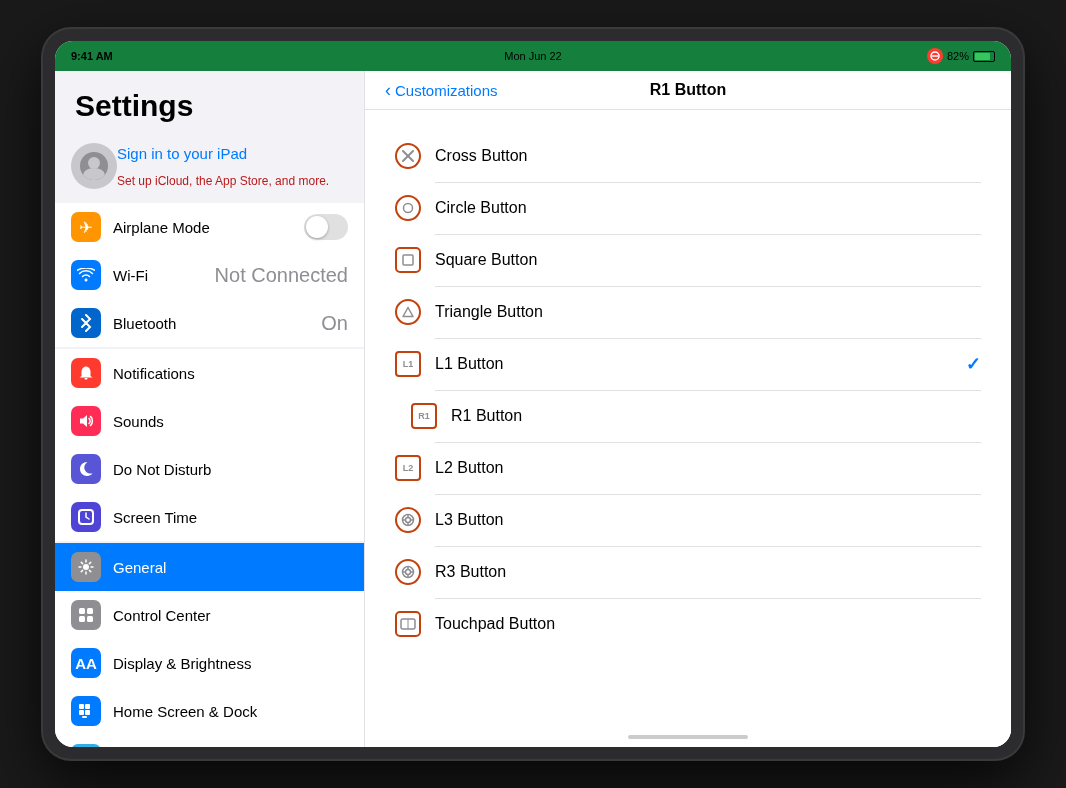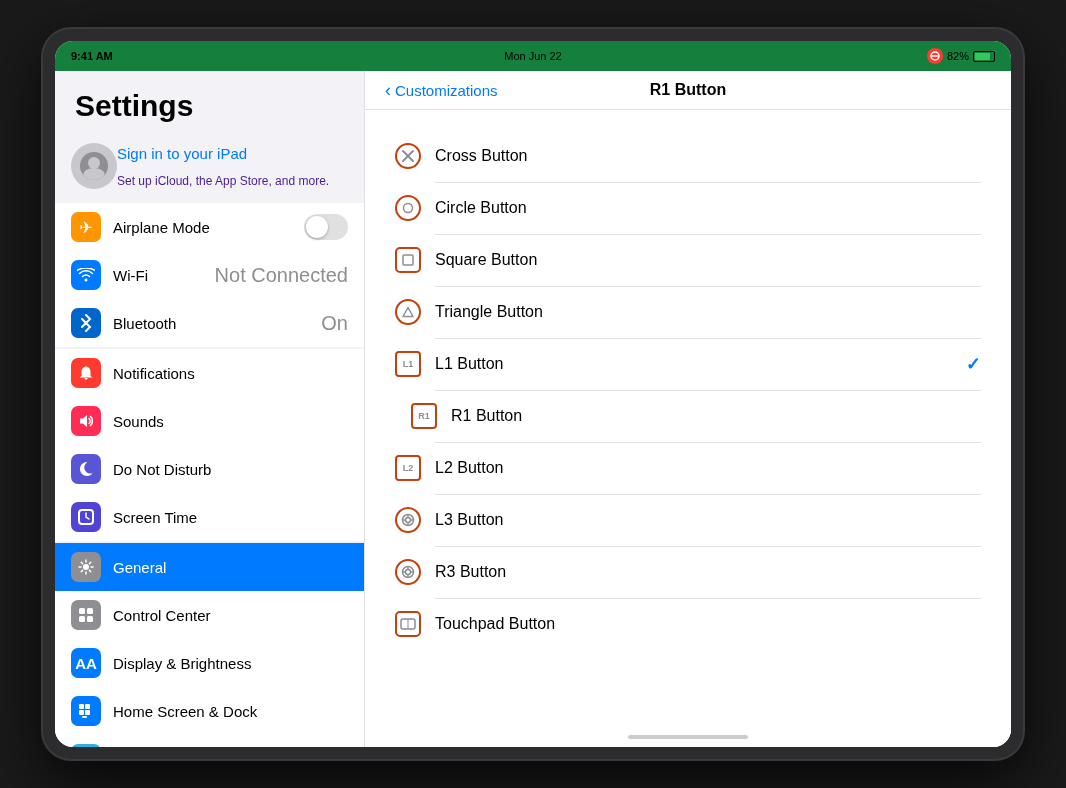--- a/index.html
+++ b/index.html
@@ -142,21 +142,21 @@
       border-radius: 50% 50% 0 0;
       background: #c7c7cc;
     }
     .profile-text { flex: 1; }
     .profile-signin {
       color: #007aff;
       font-size: 15px;
       font-weight: 500;
     }
     .profile-subtitle {
-      color: #4c1d95;
+      color: #b91c1c;
       font-size: 12px;
       margin-top: 12px;
     }
     
     .settings-group {
       margin-bottom: 2px;
     }
     .settings-item {
       display: flex;
       align-items: center;

